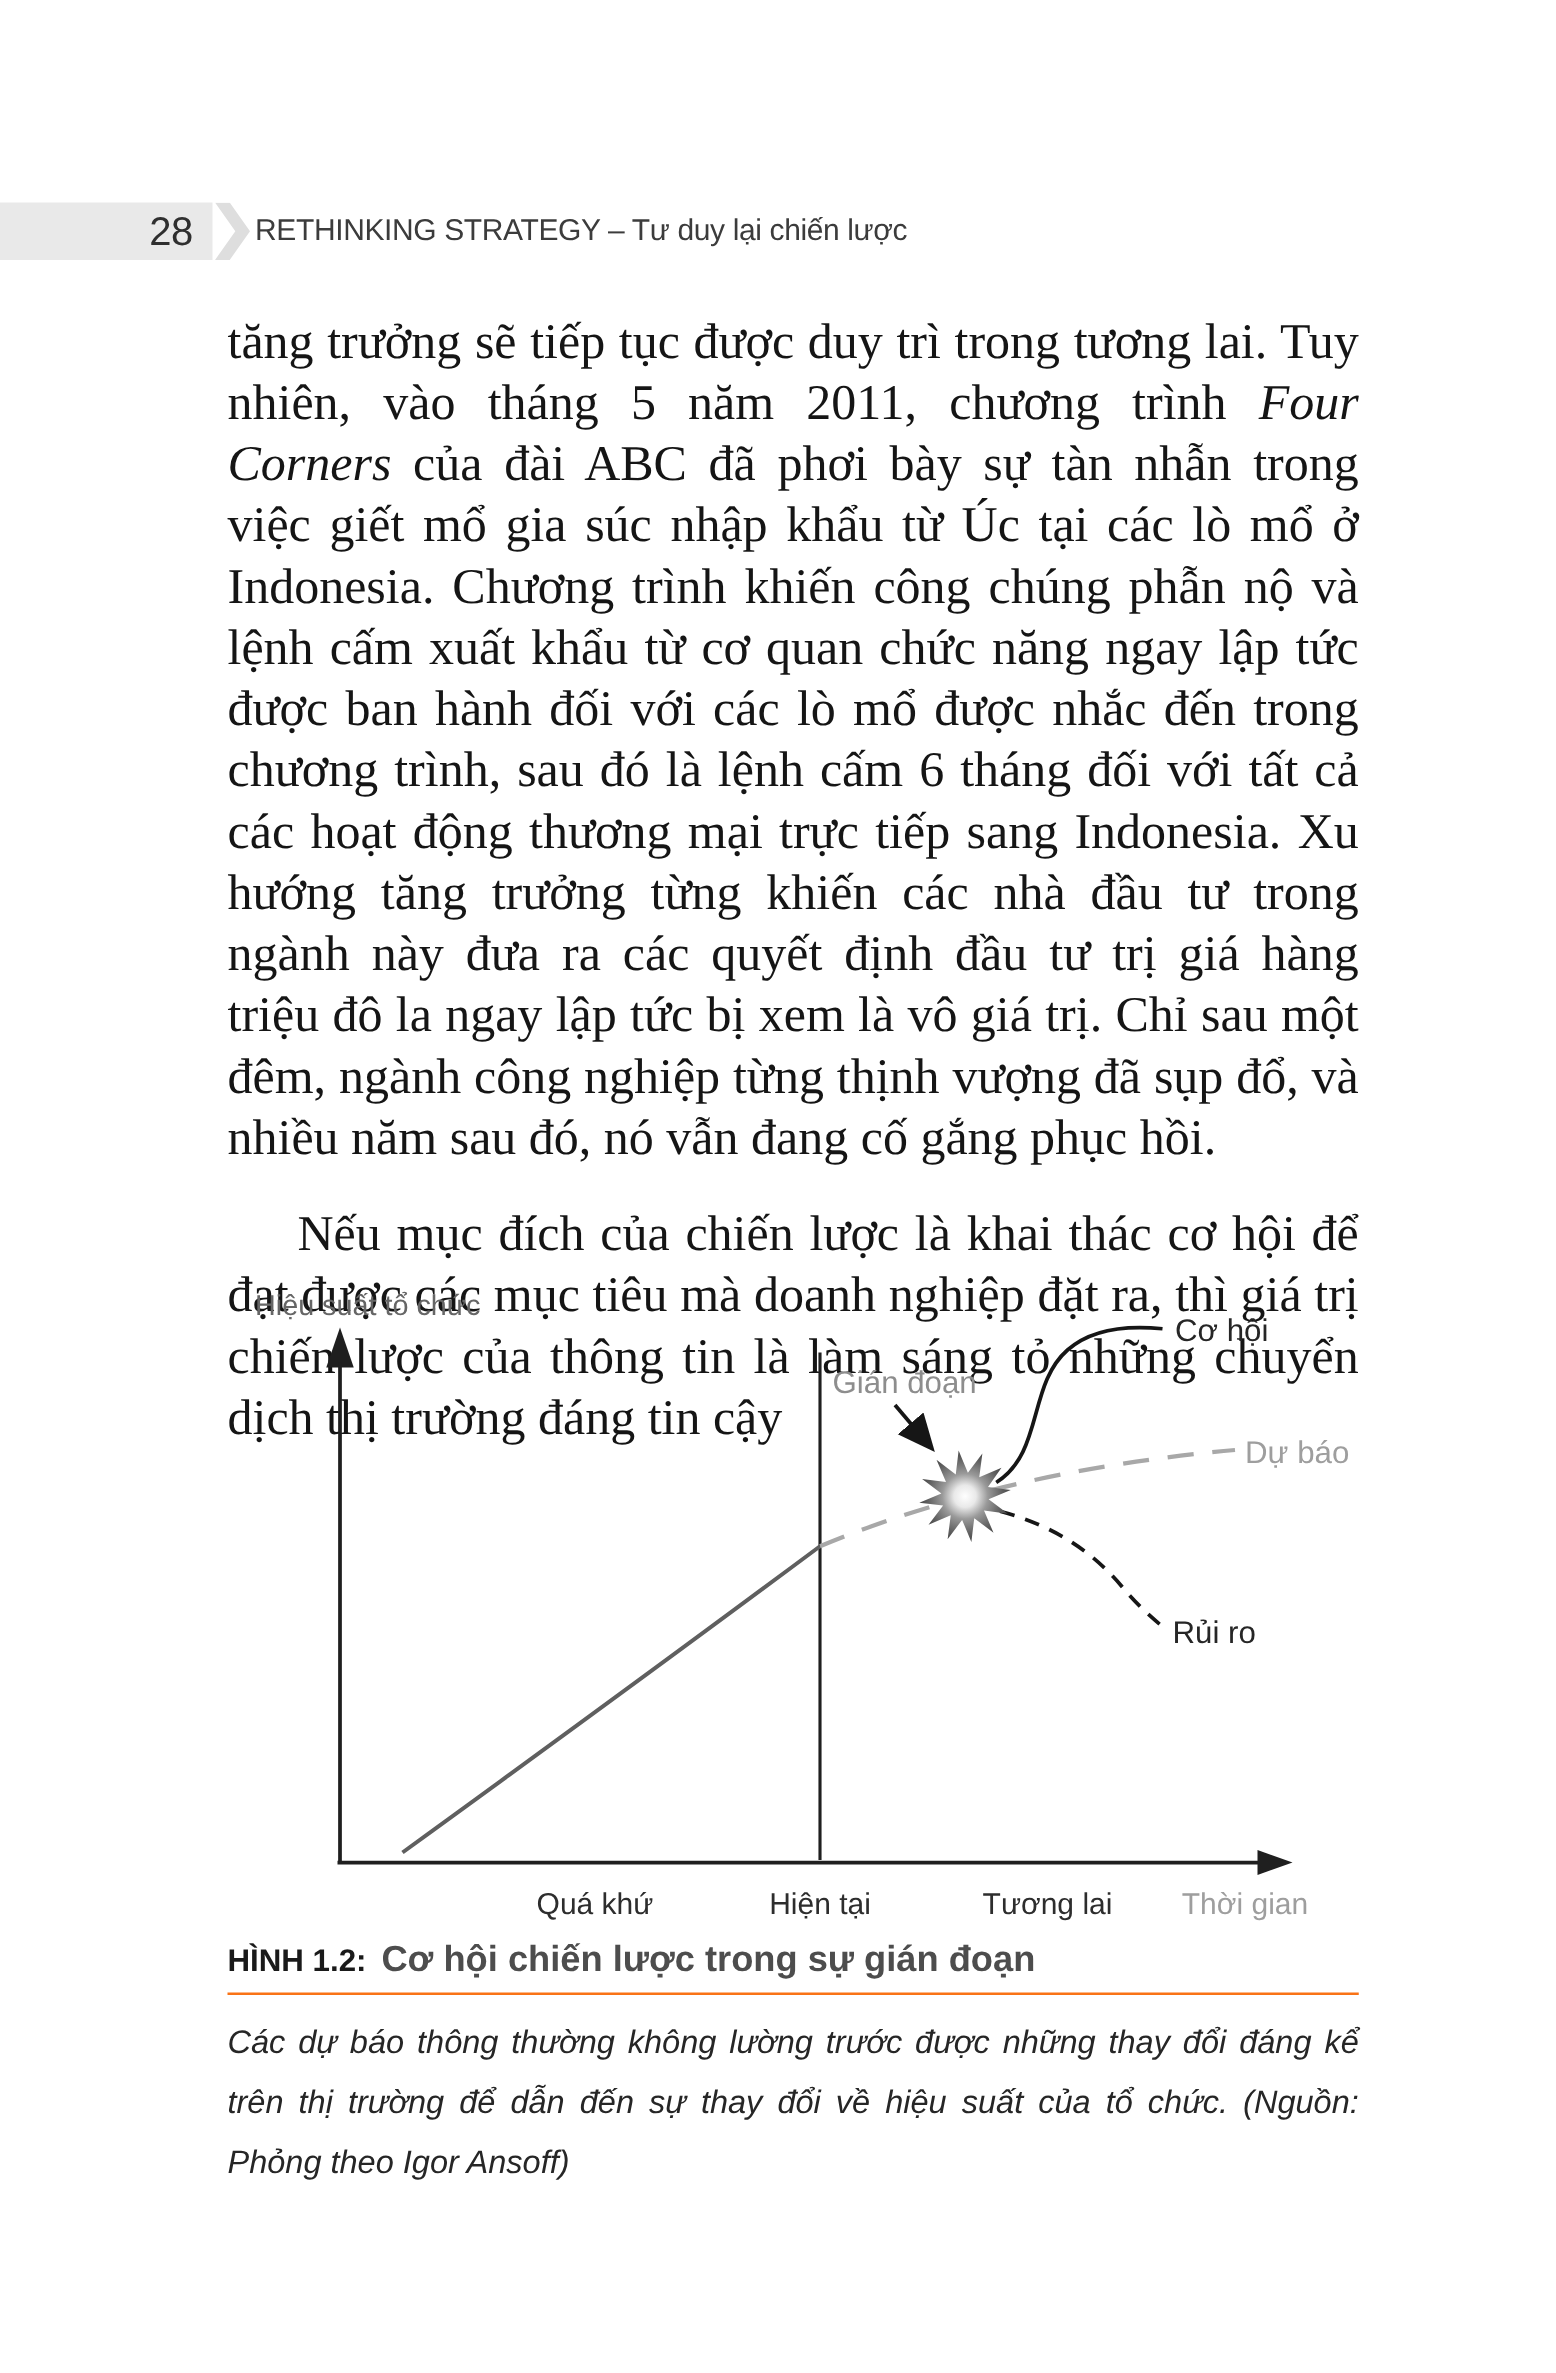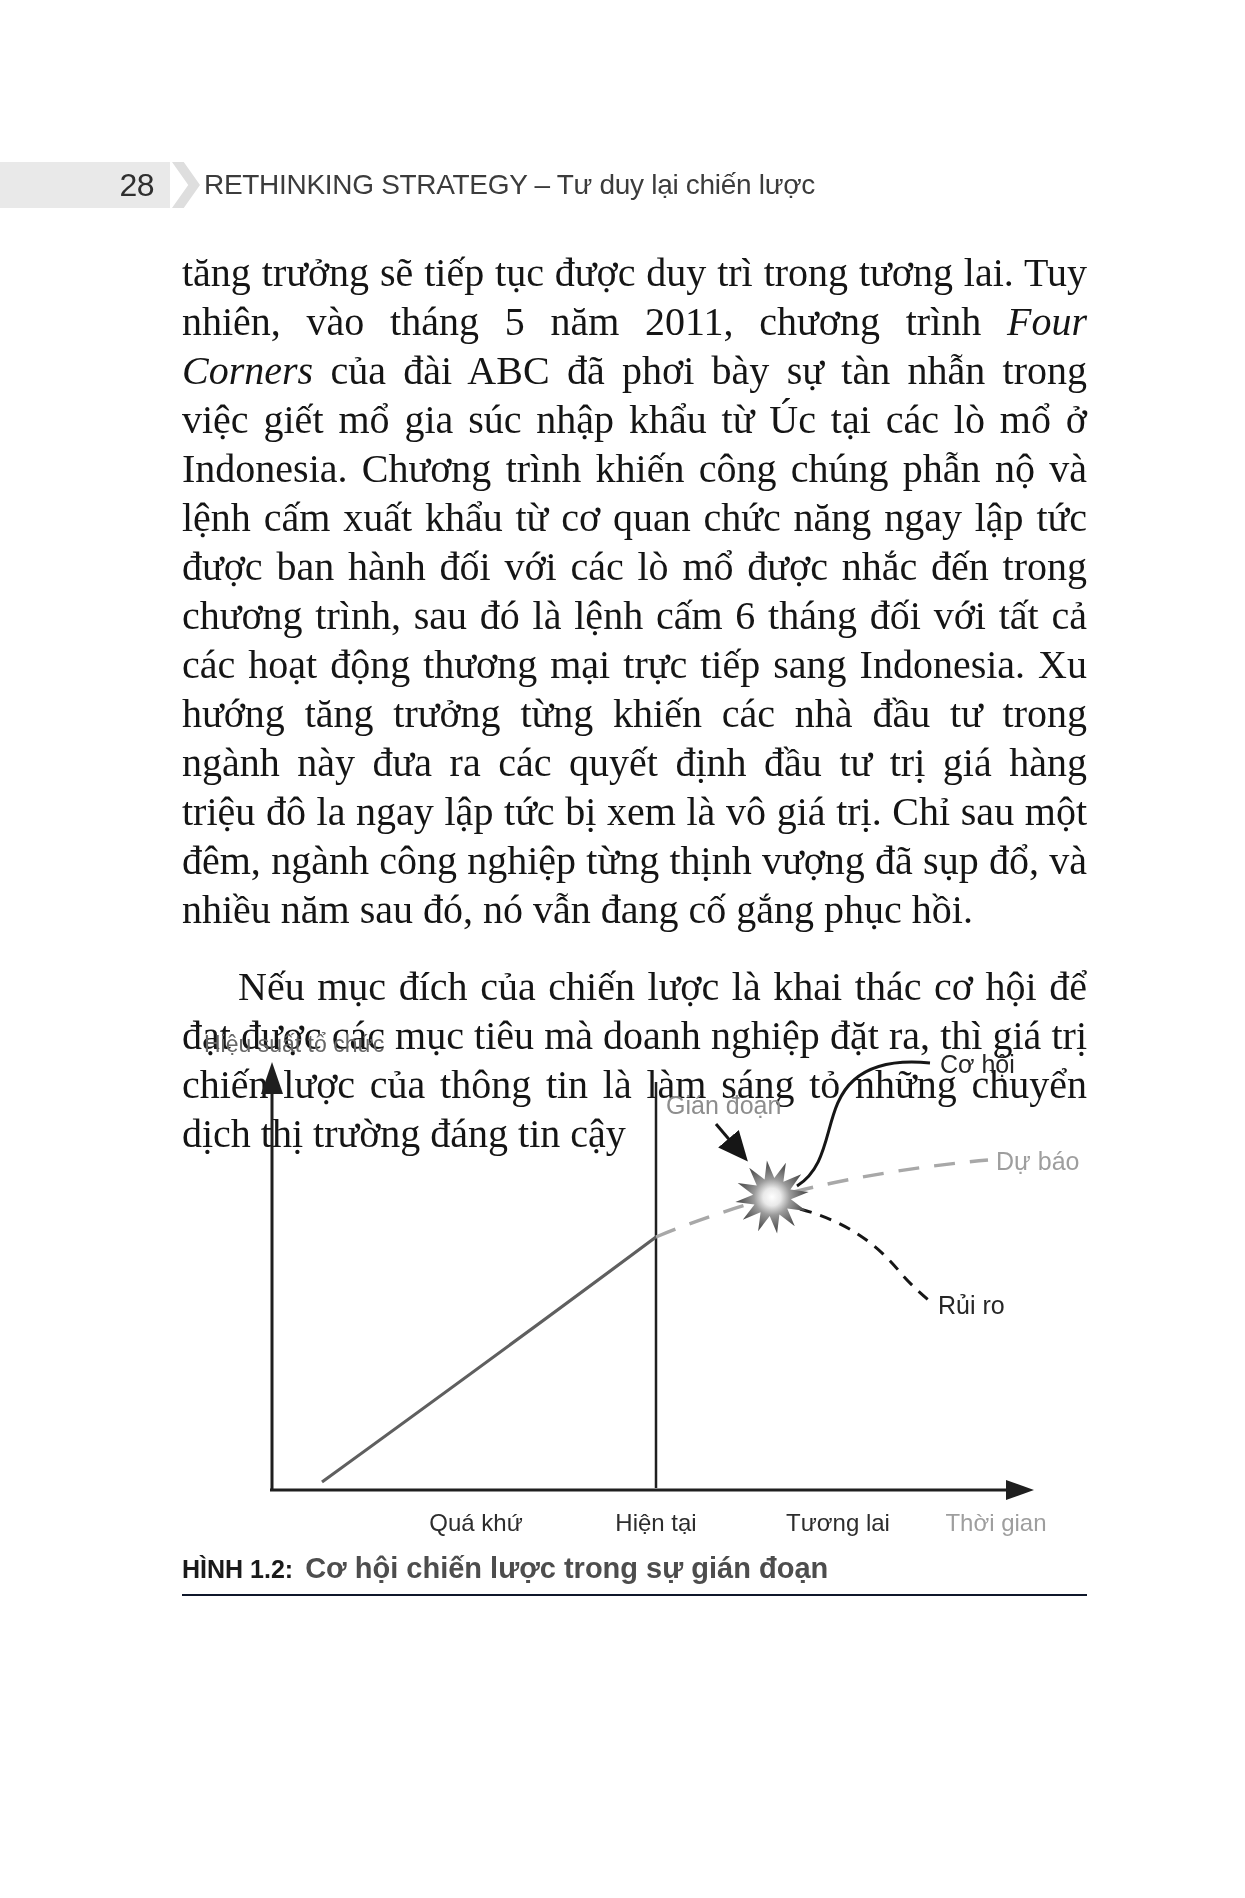--- a/index.html
+++ b/index.html
@@ -14,36 +14,36 @@
     display:flex;align-items:center;justify-content:flex-end;
     padding-right:16px;box-sizing:border-box;
   }
   .hdr-band span{font-size:32px;color:#2f2f2f;letter-spacing:-0.5px;}
   .hdr-chev{
     position:absolute;left:172px;top:0;width:28px;height:46px;background:#dedede;
     clip-path:polygon(0 0,42% 0,100% 50%,42% 100%,0 100%,58% 50%);
   }
   .hdr-title{
     position:absolute;left:204px;top:0;height:46px;display:flex;align-items:center;
-    font-size:28px;color:#3c3c3c;letter-spacing:-0.3px;white-space:nowrap;
+    font-size:24px;color:#3c3c3c;letter-spacing:-0.3px;white-space:nowrap;
   }
   
   .bodytext{
     position:absolute;left:182px;top:248px;width:905px;
     font-family:"Liberation Serif",serif;font-size:40px;line-height:49px;
     color:#151515;text-align:justify;
   }
   .bodytext p{margin:0;}
   .bodytext p.indent{text-indent:56px;margin-top:28px;}
   
   .fig{position:absolute;left:0;top:1010px;width:1134px;height:540px;}
   .fig svg{display:block;}
   
   .cap{position:absolute;left:182px;top:1552px;width:905px;}
-  .cap-head{border-bottom:2px solid #0f172a;padding-bottom:9px;white-space:nowrap;}
+  .cap-head{border-bottom:2px solid #f97316;padding-bottom:9px;white-space:nowrap;}
   .cap-label{font-weight:bold;font-size:25px;color:#1a1a1a;}
   .cap-title{font-weight:bold;font-size:29px;color:#4d4d4d;margin-left:12px;}
   .cap-desc{
     margin-top:13px;font-style:italic;font-size:26px;line-height:48px;
     color:#262626;text-align:justify;
   }
 </style>
 </head>
 <body>
 
@@ -107,15 +107,16 @@
       <text x="656" y="521" font-size="24" fill="#2d2d2d" text-anchor="middle">Hiện tại</text>
       <text x="838" y="521" font-size="24" fill="#2d2d2d" text-anchor="middle">Tương lai</text>
       <text x="996" y="521" font-size="24" fill="#9e9e9e" text-anchor="middle">Thời gian</text>
     </svg>
   </div>
 
   <div class="cap">
     <div class="cap-head">
       <span class="cap-label">HÌNH 1.2:</span><span class="cap-title">Cơ hội chiến lược trong sự gián đoạn</span>
     </div>
+    <div class="cap-desc">Các dự báo thông thường không lường trước được những thay đổi đáng kể trên thị trường để dẫn đến sự thay đổi về hiệu suất của tổ chức. (Nguồn: Phỏng theo Igor Ansoff)</div>
   </div>
 
 </div>
 
 </body></html>

